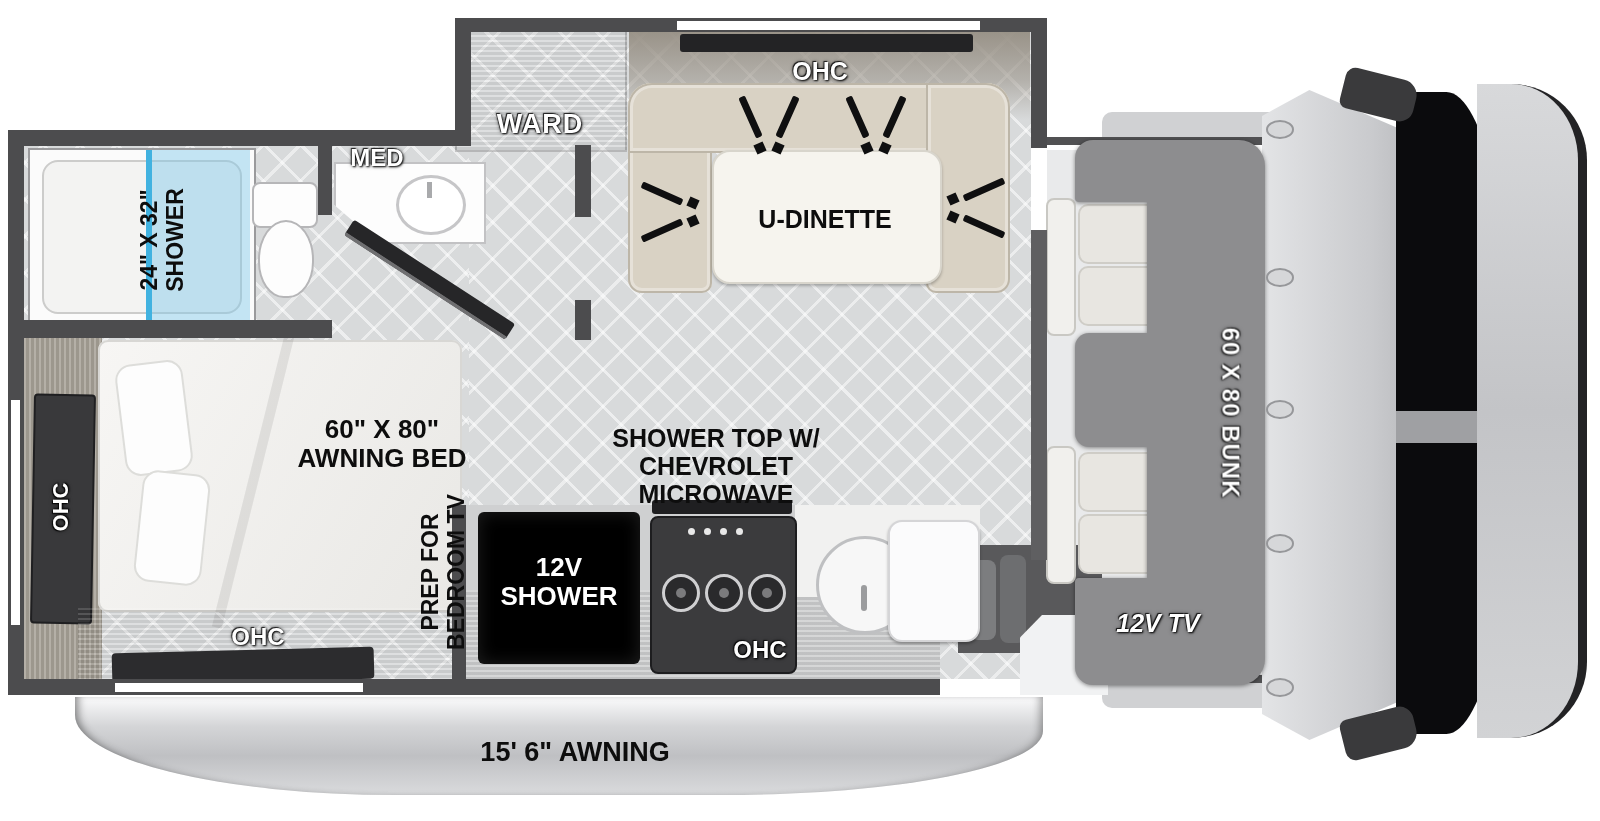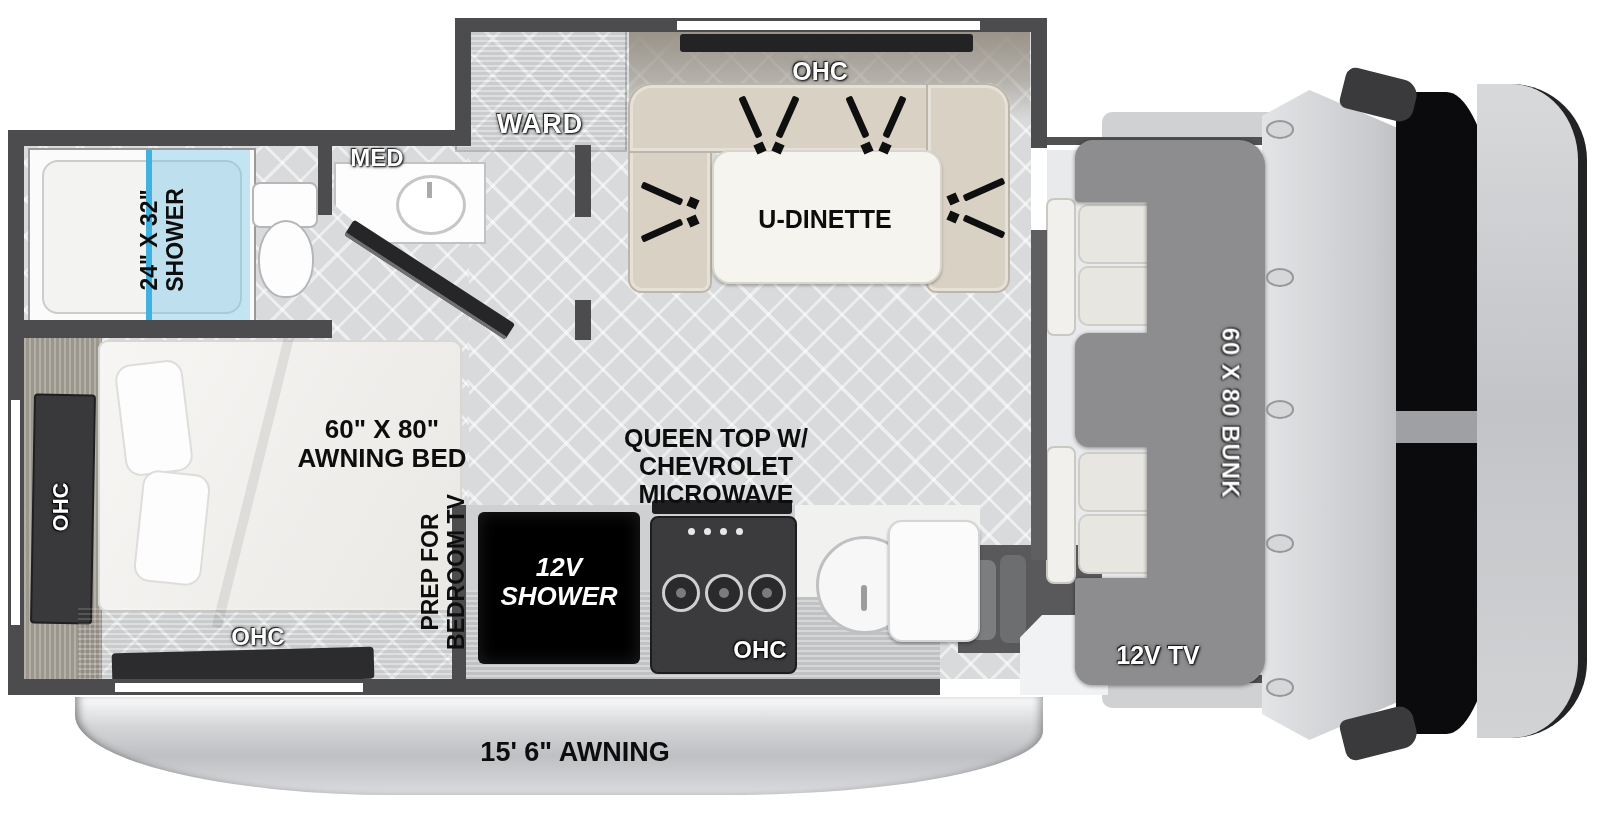--- a/index.html
+++ b/index.html
@@ -211,28 +211,28 @@
     <div>AWNING BED</div>
   </div>
   <div class="a lw ctr rn90" style="left:61px;top:507px;font-size:22px;">OHC</div>
   <div class="a lw ctr" style="left:258px;top:637px;font-size:24px;">OHC</div>
   <div class="a lb ctr rn90" style="left:444px;top:572px;font-size:23px;">
     <div>PREP FOR</div>
     <div>BEDROOM TV</div>
   </div>
 
   <div class="a lb ctr" style="left:716px;top:466px;font-size:25px;">
-    <div>QUEEN TOP W/</div>
+    <div>SHOWER TOP W/</div>
     <div>CHEVROLET</div>
     <div>MICROWAVE</div>
   </div>
-  <div class="a lw ctr" style="left:559px;top:582px;font-size:26px;font-style:italic;">
+  <div class="a lw ctr" style="left:559px;top:582px;font-size:26px;">
     <div>12V</div>
     <div>SHOWER</div>
   </div>
   <div class="a lw ctr" style="left:760px;top:650px;font-size:24px;">OHC</div>
 
   <div class="a lw ctr r90" style="left:1230px;top:413px;font-size:24px;letter-spacing:1px;">60 X 80 BUNK</div>
-  <div class="a lw ctr" style="left:1158px;top:655px;font-size:25px;">12V TV</div>
+  <div class="a lw ctr" style="left:1158px;top:623px;font-size:25px;font-style:italic;">12V TV</div>
 
   <div class="a lb ctr" style="left:575px;top:752px;font-size:27px;">15' 6" AWNING</div>
 
 </div>
 
 </body></html>

